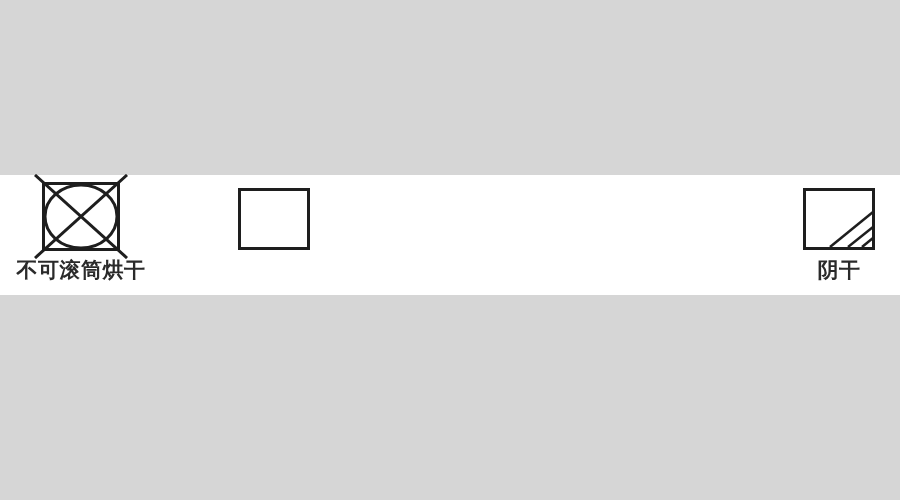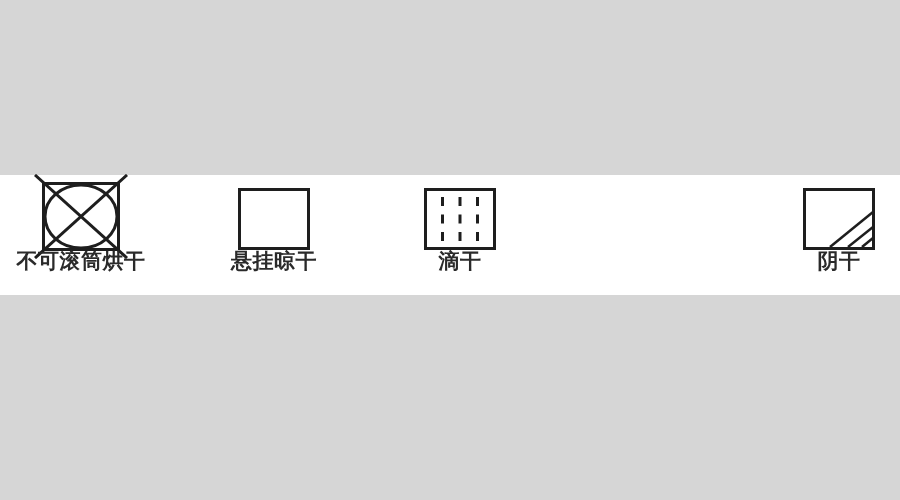--- a/index.html
+++ b/index.html
@@ -24,20 +24,21 @@
     display:flex;flex-direction:column;align-items:center;
   }
   .symbol-box{
     height:75px;width:100%;
     display:flex;align-items:flex-end;justify-content:center;
   }
   .symbol-box svg{display:block;}
   .symbol-box svg.overhang{margin-bottom:-9px;}
   svg .st{stroke:var(--stroke);fill:none;}
   .care-label{
+    margin-top:9px;
     font-size:21px;font-weight:700;line-height:22px;
     color:var(--label);letter-spacing:0.5px;white-space:nowrap;
     text-align:right;
   }
   .item-1{left:-9px;}
   .item-2{left:184px;}
   .item-3{left:370px;}
   .item-4{left:570px;}
   .item-5{left:749px;}
 </style>
@@ -57,34 +58,22 @@
     </div>
     <div class="care-label">不可滚筒烘干</div>
   </div>
 
   <div class="care-item item-2">
     <div class="symbol-box">
       <svg width="72" height="62" viewBox="0 0 72 62">
         <rect class="st" x="1.5" y="1.5" width="69" height="59" stroke-width="3"></rect>
       </svg>
     </div>
-    <div class="care-label">悬挂晾干</div>
   </div>
 
-  <div class="care-item item-3">
-    <div class="symbol-box">
-      <svg width="72" height="62" viewBox="0 0 72 62">
-        <rect class="st" x="1.5" y="1.5" width="69" height="59" stroke-width="3"></rect>
-        <line class="st" x1="18.5" y1="9" x2="18.5" y2="53" stroke-width="3" stroke-dasharray="9 8.5"></line>
-        <line class="st" x1="36" y1="9" x2="36" y2="53" stroke-width="3" stroke-dasharray="9 8.5"></line>
-        <line class="st" x1="53.5" y1="9" x2="53.5" y2="53" stroke-width="3" stroke-dasharray="9 8.5"></line>
-      </svg>
-    </div>
-    <div class="care-label">滴干</div>
-  </div>
 
 
   <div class="care-item item-5">
     <div class="symbol-box">
       <svg width="72" height="62" viewBox="0 0 72 62">
         <rect class="st" x="1.5" y="1.5" width="69" height="59" stroke-width="3"></rect>
         <line class="st" x1="27" y1="59" x2="70" y2="24" stroke-width="2.5"></line>
         <line class="st" x1="45" y1="59" x2="70" y2="39" stroke-width="2.5"></line>
         <line class="st" x1="59" y1="59" x2="70" y2="50" stroke-width="2.5"></line>
       </svg>

